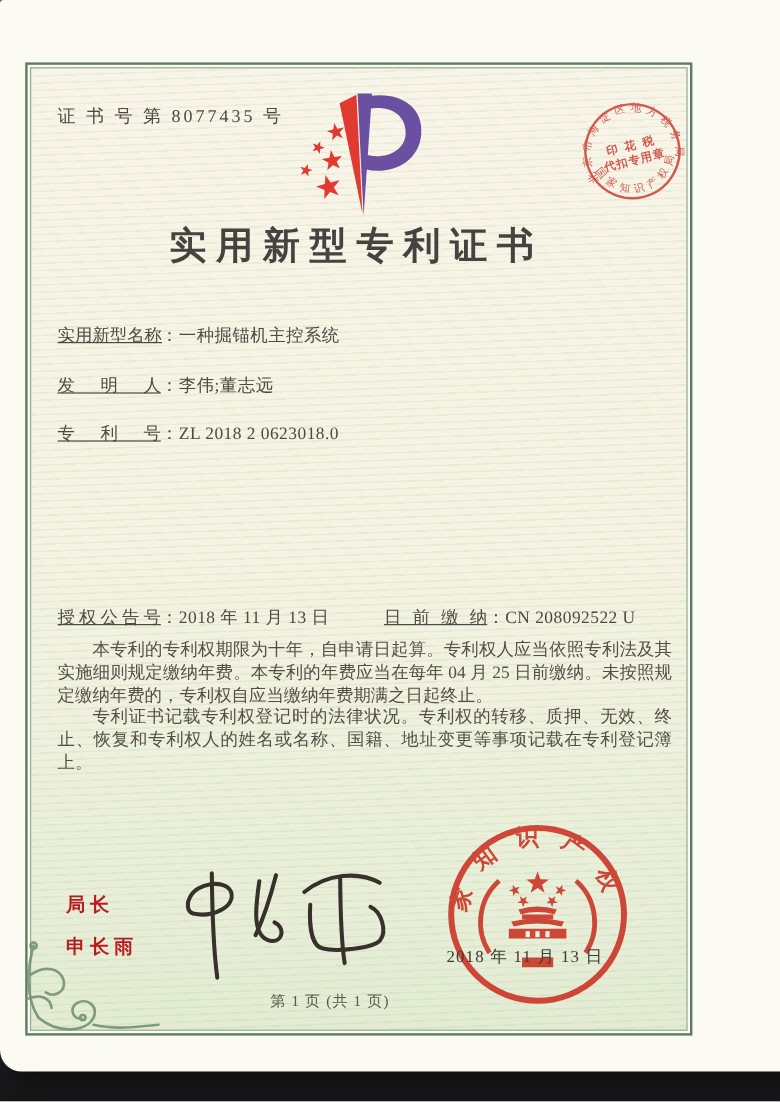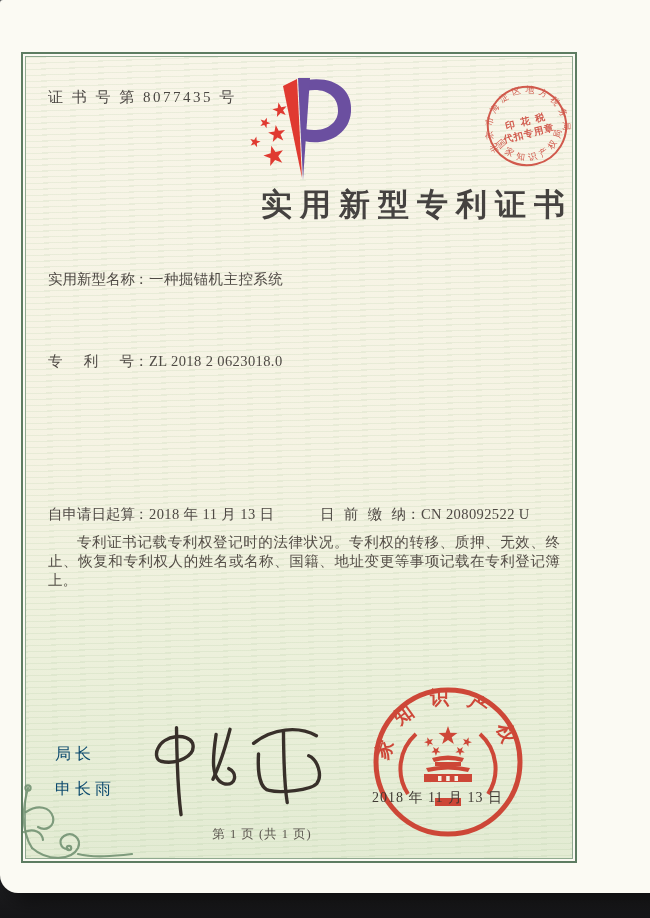--- a/index.html
+++ b/index.html
@@ -10,40 +10,40 @@
     background:#fbfaf3;border-radius:3px 6px 12px 18px;
     box-shadow:10px 8px 20px rgba(0,0,0,.5);padding-left:46px;}
   .frame{position:absolute;left:21px;top:52px;width:552px;height:807px;
     border:2px solid #5d7c61;}
   .frame-inner{position:absolute;inset:2px;border:1px solid #8fa98f;
     background:
       repeating-linear-gradient(178deg, rgba(140,180,125,0.13) 0 1.2px, rgba(255,255,255,0) 1.2px 6px),
       linear-gradient(180deg,#f8f5e8 0%,#f5f3e3 50%,#ecf0db 75%,#e3ebd3 100%);}
   .cert-no{position:absolute;left:48px;top:88px;font-size:15px;letter-spacing:2.5px;color:#4b4743;white-space:nowrap;}
   .logo{position:absolute;left:243px;top:74px;width:115px;height:112px;}
-  .title{position:absolute;left:21px;top:184px;width:552px;text-align:right;
+  .title{position:absolute;left:21px;top:184px;width:552px;text-align:center;
     font-size:31px;font-weight:bold;letter-spacing:8px;color:#454240;white-space:nowrap;}
   .fld{position:absolute;left:48px;white-space:nowrap;font-size:14.5px;color:#4e4944;}
-  .flabel{display:inline-block;width:86px;text-align:justify;text-align-last:justify;vertical-align:top;}
+  .flabel{display:inline-block;width:86px;text-align:justify;text-align-last:justify;vertical-align:top;text-decoration:underline;}
   .fcolon{display:inline-block;width:15px;}
   .fvalue{letter-spacing:.4px;}
   .fld-r1{top:270px}.fld-r2{top:312px}.fld-r3{top:352px}.fld-r4{top:391px}
   .fld-r5{top:431px}.fld-r6{top:468px}.fld-r7{top:505px;width:512px;}
   .grant-no{position:absolute;left:272px;top:0;white-space:nowrap;}
   .paras{position:absolute;left:48px;top:533px;width:512px;font-size:14.5px;line-height:18.8px;
     color:#544e47;text-align:justify;}
   .paras p{margin:0;text-indent:2em;}
-  .signer{position:absolute;left:55px;font-size:16px;color:#0c4a6e;letter-spacing:4px;}
+  .signer{position:absolute;left:55px;font-size:16px;color:#b91c1c;letter-spacing:4px;font-weight:bold;}
   .signer.t1{top:744px}.signer.t2{top:779px}
   .signature{position:absolute;left:146px;top:718px;width:185px;height:98px;transform:rotate(-3deg);}
   .tax-stamp{position:absolute;left:477px;top:76px;width:100px;height:100px;transform:rotate(-14deg);opacity:.88;}
   .cnipa-seal{position:absolute;left:368px;top:682px;width:160px;height:160px;opacity:.93;}
   .issue-date{position:absolute;left:372px;top:789px;width:170px;font-size:14px;color:#3f3a33;
     letter-spacing:1px;white-space:nowrap;}
-  .footer{position:absolute;left:22px;top:826px;width:480px;text-align:center;
+  .footer{position:absolute;left:35px;top:826px;width:480px;text-align:center;
     font-size:12.5px;color:#5a554e;letter-spacing:1px;}
   .flourish{position:absolute;left:14px;top:784px;width:124px;height:84px;}
   svg text{font-family:"Liberation Serif","DejaVu Serif",serif;}
 </style>
 </head>
 <body>
 
 <svg width="0" height="0" style="position:absolute" aria-hidden="true">
   <defs>
     <path id="star" d="M 0,-9 L -2.12,-2.91 L -8.56,-2.78 L -3.42,1.11 L -5.29,7.28 L 0,3.6 L 5.29,7.28 L 3.42,1.11 L 8.56,-2.78 L 2.12,-2.91 Z"></path>
@@ -85,33 +85,37 @@
       <text font-size="10.5" fill="#cc4538" letter-spacing="5">
         <textPath href="#taxArcBot" startOffset="50%" text-anchor="middle">国家知识产权局</textPath>
       </text>
     </svg>
 
     <div class="title">实用新型专利证书</div>
 
     <div class="fld fld-r1">
       <span class="flabel">实用新型名称</span><span class="fcolon">：</span><span class="fvalue">一种掘锚机主控系统</span>
     </div>
+    <div class="fld fld-r2">
+      <span class="flabel">发明人</span><span class="fcolon">：</span><span class="fvalue">李伟;董志远</span>
+    </div>
     <div class="fld fld-r3">
       <span class="flabel">专利号</span><span class="fcolon">：</span><span class="fvalue">ZL 2018 2 0623018.0</span>
     </div>
     <div class="fld fld-r7">
       <span>
-        <span class="flabel">自申请日起算</span><span class="fcolon">：</span><span class="fvalue">2018 年 11 月 13 日</span>
+        <span class="flabel">授权公告号</span><span class="fcolon">：</span><span class="fvalue">2018 年 11 月 13 日</span>
       </span>
       <span class="grant-no">
         <span class="flabel">日前缴纳</span><span class="fcolon">：</span><span class="fvalue">CN 208092522 U</span>
       </span>
     </div>
 
     <div class="paras">
+      <p>本专利的专利权期限为十年，自申请日起算。专利权人应当依照专利法及其实施细则规定缴纳年费。本专利的年费应当在每年 04 月 25 日前缴纳。未按照规定缴纳年费的，专利权自应当缴纳年费期满之日起终止。</p>
       <p>专利证书记载专利权登记时的法律状况。专利权的转移、质押、无效、终止、恢复和专利权人的姓名或名称、国籍、地址变更等事项记载在专利登记簿上。</p>
     </div>
 
     <div class="signer t1">局长</div>
     <div class="signer t2">申长雨</div>
 
     <svg class="signature" viewBox="0 0 170 90">
       <g fill="none" stroke="#38302a" stroke-width="3.1" stroke-linecap="round">
         <path d="M 30,6 C 29,30 28,62 30,86"></path>
         <path d="M 12,24 C 18,12 40,11 44,21 C 47,33 28,40 14,36 C 9,34 10,27 12,24"></path>

